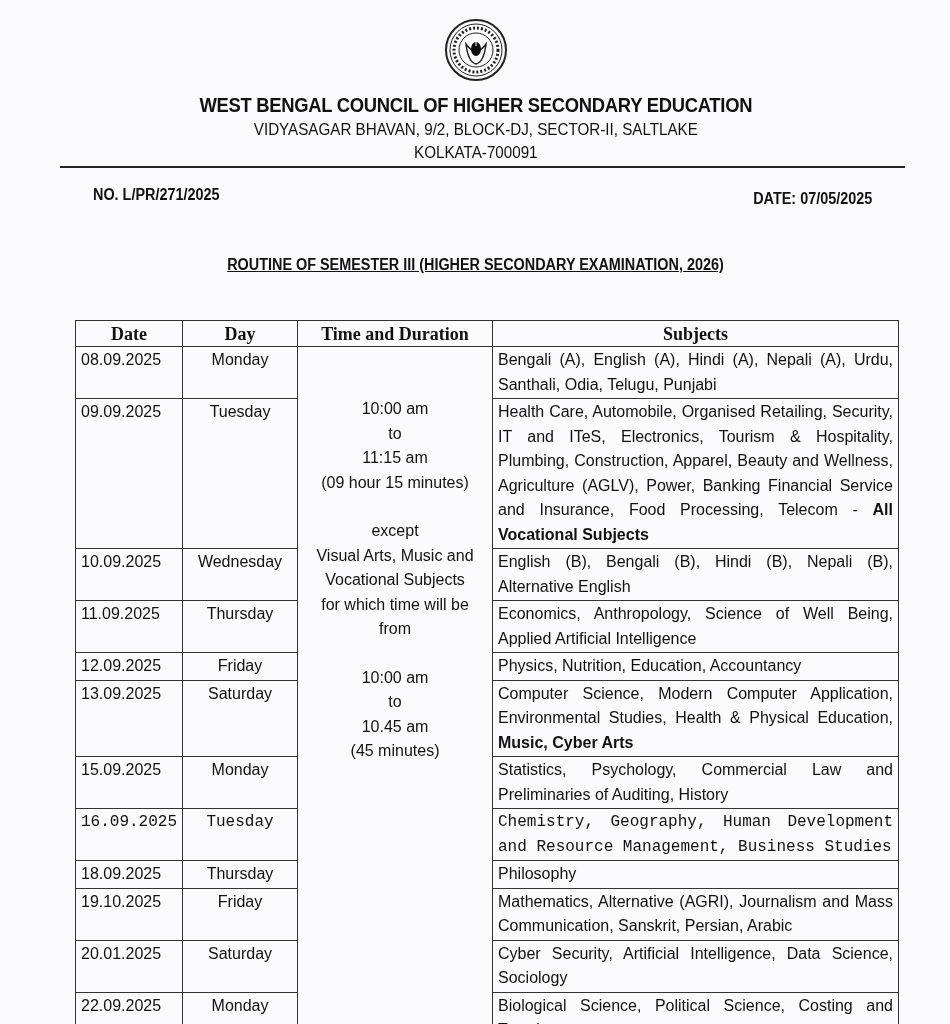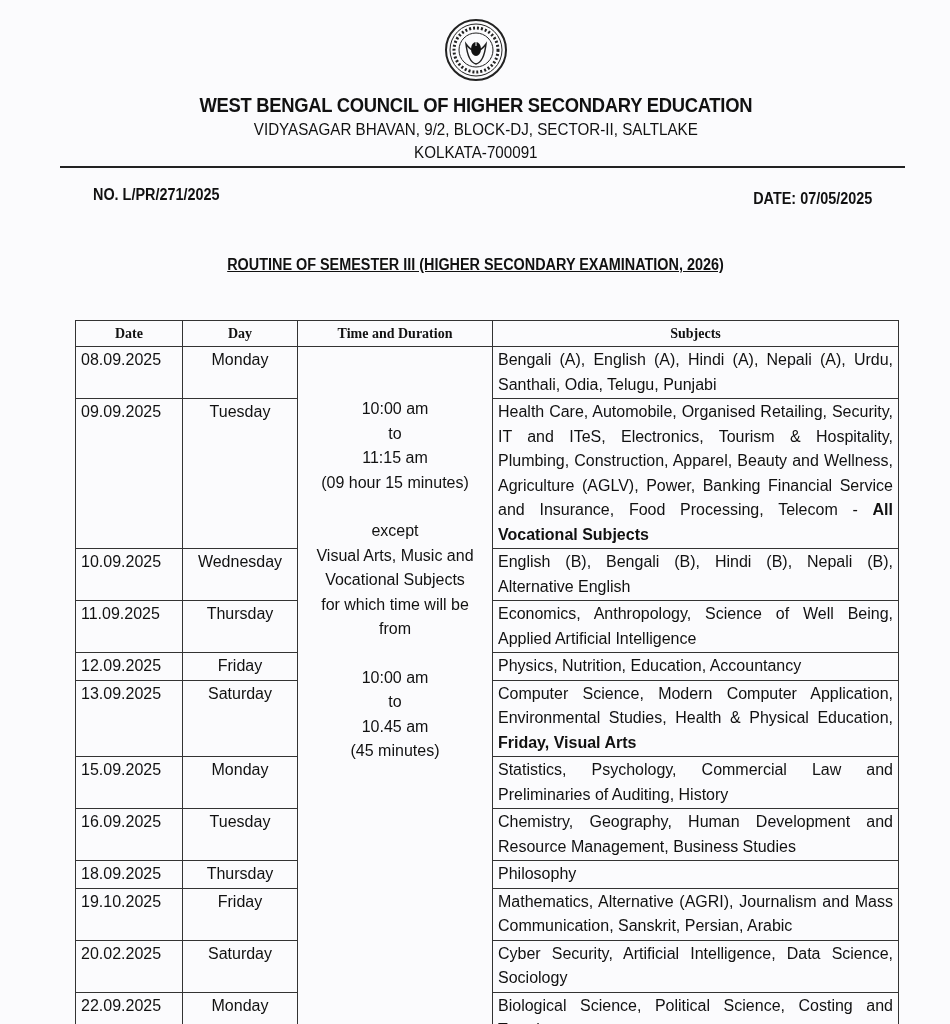--- a/index.html
+++ b/index.html
@@ -52,21 +52,21 @@
     font-size: 16px;
   }
   table.routine th, table.routine td {
     border: 1px solid #333;
     vertical-align: top;
     padding: 1px 5px 1px 5px;
     line-height: 24.5px;
   }
   table.routine th {
     font-family: "Liberation Serif", serif;
-    font-weight: bold; font-size: 14px; text-align: center;
+    font-weight: bold; font-size: 18px; text-align: center;
     line-height: 22px; padding-top: 2px;
   }
   .c-date { width: 96px; }
   .c-day { width: 104px; text-align: center; }
   .c-time { width: 184px; text-align: center; vertical-align: top; }
   .c-subj { text-align: justify; text-align-last: left; }
   td.c-date, td.c-day, td.c-subj { font-size: 16px; }
   td.c-date { white-space: nowrap; }
   .time-cell { padding-top: 50px !important; line-height: 24.5px; }
   .time-cell .gap { height: 24px; }
@@ -145,44 +145,44 @@
         <td class="c-subj"><span>Economics, Anthropology, Science of Well Being, Applied Artificial Intelligence</span></td>
       </tr>
       <tr style="height: 25px;">
         <td class="c-date">12.09.2025</td>
         <td class="c-day">Friday</td>
         <td class="c-subj"><span>Physics, Nutrition, Education, Accountancy</span></td>
       </tr>
       <tr style="height: 73px;">
         <td class="c-date">13.09.2025</td>
         <td class="c-day">Saturday</td>
-        <td class="c-subj"><span>Computer Science, Modern Computer Application, Environmental Studies, Health &amp; Physical Education, </span><span class="bold">Friday, Visual Arts</span></td>
+        <td class="c-subj"><span>Computer Science, Modern Computer Application, Environmental Studies, Health &amp; Physical Education, </span><span class="bold">Music, Cyber Arts</span></td>
       </tr>
       <tr style="height: 49px;">
         <td class="c-date">15.09.2025</td>
         <td class="c-day">Monday</td>
         <td class="c-subj"><span>Statistics, Psychology, Commercial Law and Preliminaries of Auditing, History</span></td>
       </tr>
-      <tr style="height: 49px;">
+      <tr style="height: 49px; font-family: Liberation Mono, monospace;">
         <td class="c-date">16.09.2025</td>
         <td class="c-day">Tuesday</td>
         <td class="c-subj"><span>Chemistry, Geography, Human Development and Resource Management, Business Studies</span></td>
       </tr>
       <tr style="height: 24px; margin-top: 11px;">
         <td class="c-date">18.09.2025</td>
         <td class="c-day">Thursday</td>
         <td class="c-subj"><span>Philosophy</span></td>
       </tr>
       <tr style="height: 49px;">
         <td class="c-date">19.10.2025</td>
         <td class="c-day">Friday</td>
         <td class="c-subj"><span>Mathematics, Alternative (AGRI), Journalism and Mass Communication, Sanskrit, Persian, Arabic</span></td>
       </tr>
       <tr style="height: 49px;">
-        <td class="c-date">20.02.2025</td>
+        <td class="c-date">20.01.2025</td>
         <td class="c-day">Saturday</td>
         <td class="c-subj"><span>Cyber Security, Artificial Intelligence, Data Science, Sociology</span></td>
       </tr>
       <tr style="height: 49px;">
         <td class="c-date">22.09.2025</td>
         <td class="c-day">Monday</td>
         <td class="c-subj"><span>Biological Science, Political Science, Costing and Taxation</span></td>
       </tr>
     </tbody>
 </table>

